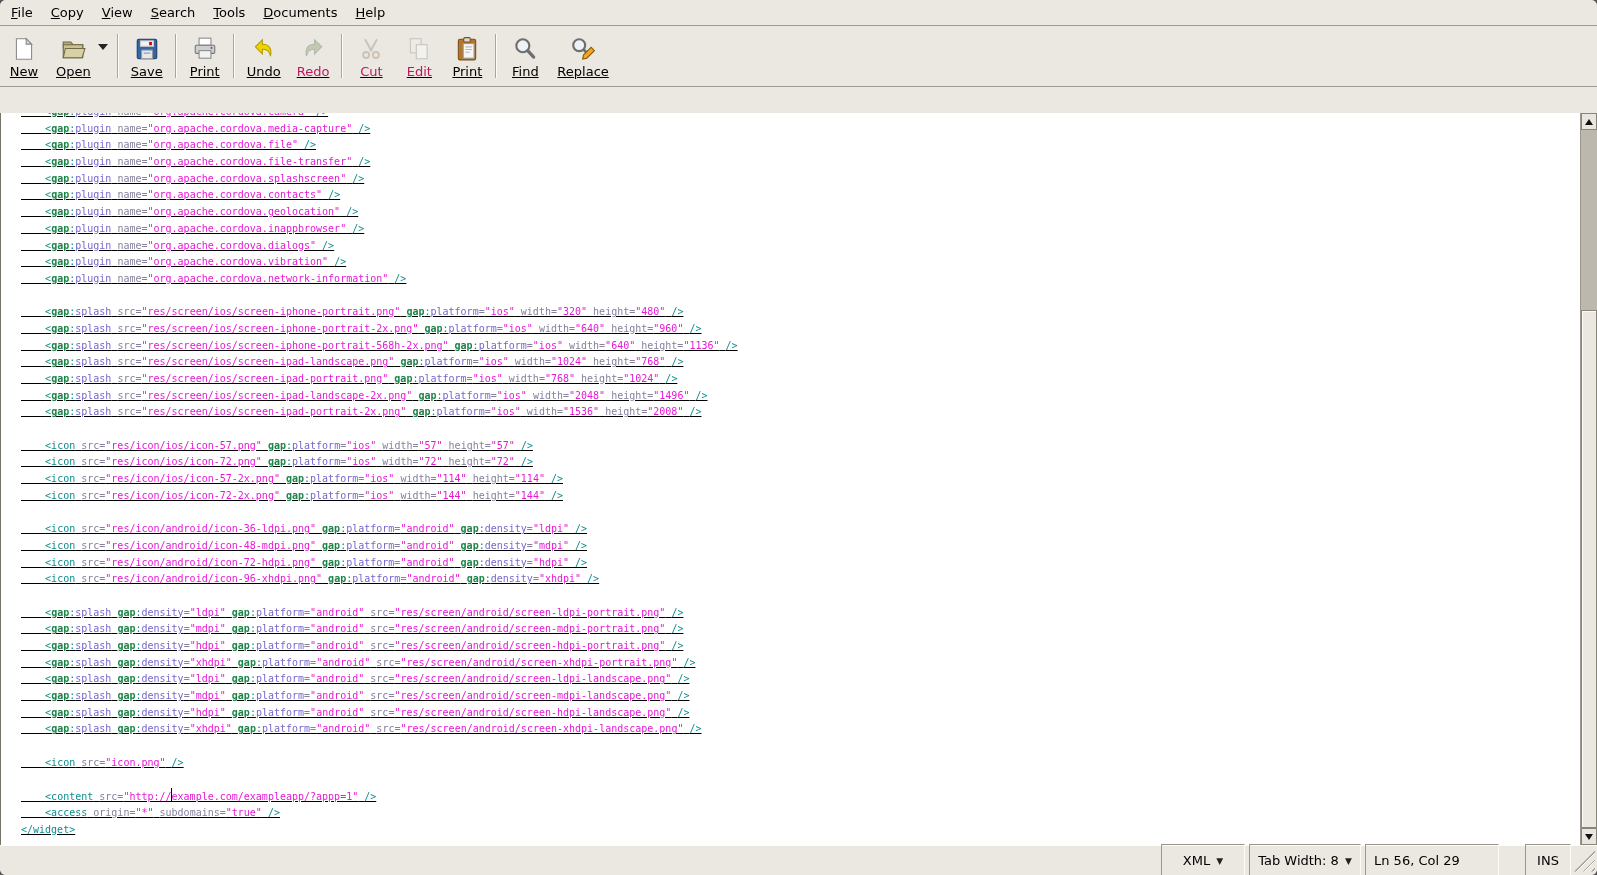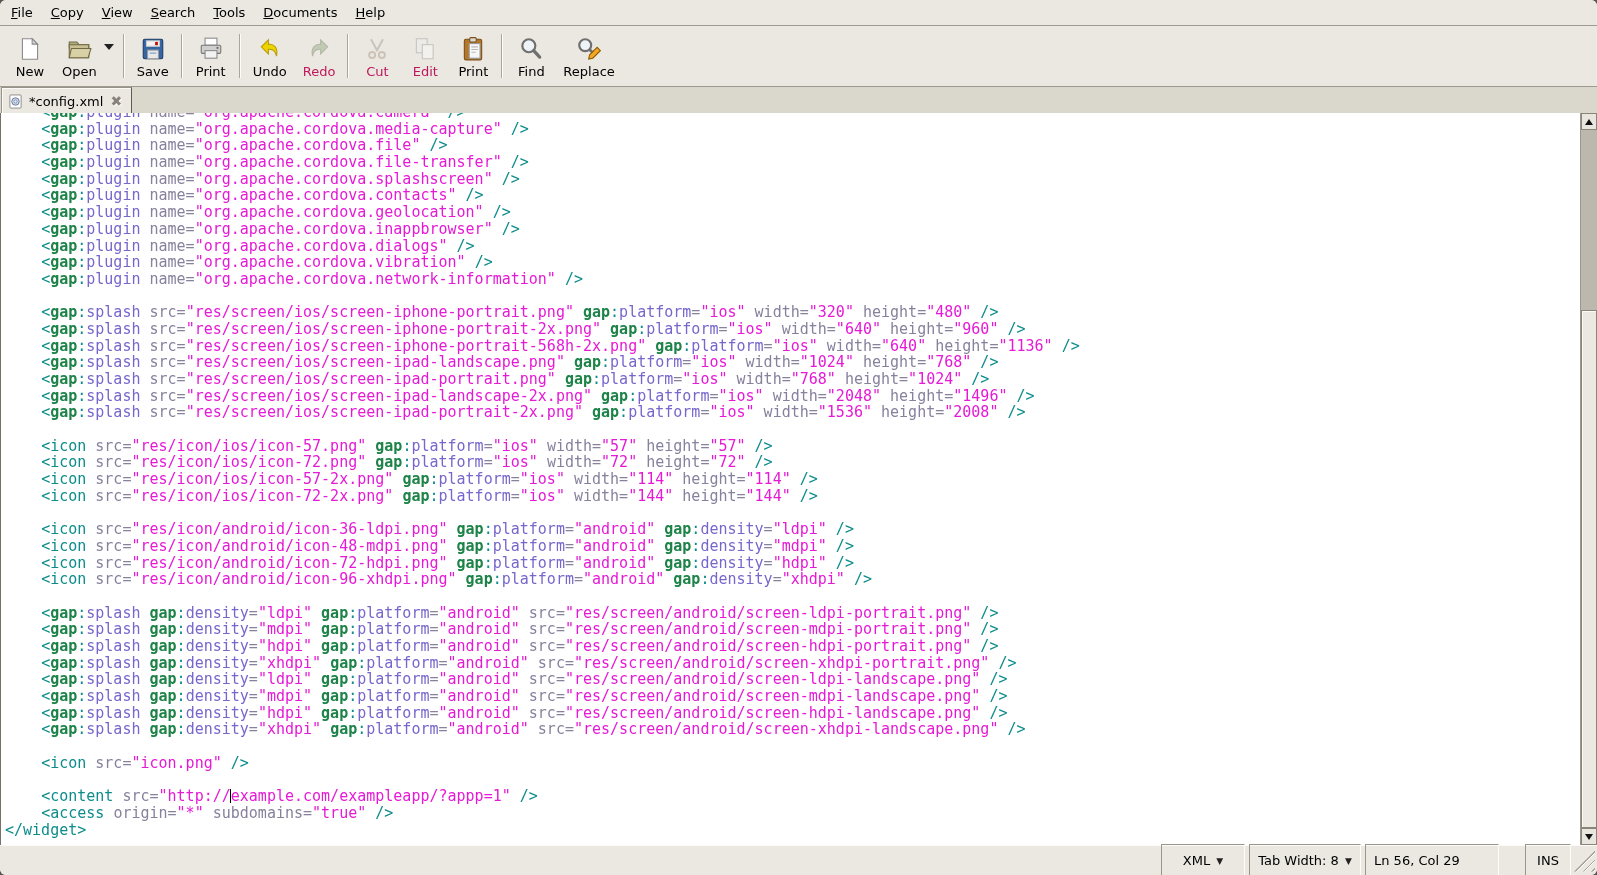--- a/index.html
+++ b/index.html
@@ -9,22 +9,22 @@
     font-family:"DejaVu Sans","Liberation Sans",sans-serif;
     font-size:13px;color:#000;overflow:hidden;border-radius:6px;
     -webkit-font-smoothing:antialiased;
   }
   
   .menubar{height:25px;display:flex;align-items:center;padding-left:2px;
     border-bottom:1px solid #9e9a8f;background:var(--chrome-bg,#ebe8e1);}
   .menu-item{padding:3px 9px;cursor:default;}
   .menu-item::first-letter{text-decoration:underline;}
   
-  .toolbar{height:60px;display:flex;align-items:center;padding:0 6px;
-    border-bottom:1px solid #9e9a8f;background:var(--chrome-bg,#ebe8e1);}
+  .toolbar{height:60px;display:flex;align-items:center;padding:0 0;
+    border-bottom:1px solid #9e9a8f;background:var(--chrome-bg,#ebe8e1);text-decoration:underline;}
   .tbtn{display:flex;flex-direction:column;align-items:center;justify-content:flex-start;
     gap:3px;padding:4px 8px 2px 8px;min-width:32px;}
   .tbtn .ticon{width:26px;height:26px;display:block;}
   .tbtn .tlabel{font-size:13px;line-height:14px;white-space:nowrap;}
   .tbtn.disabled .ticon{opacity:.4;filter:grayscale(.55);}
   .tbtn.disabled .tlabel{color:#be185d;}
   .tsep{width:1px;align-self:center;height:44px;background:#aaa69b;border-right:1px solid #fdfcf9;margin:0 4px;}
   .open-arrow{width:16px;display:flex;align-items:center;justify-content:center;margin-left:-4px;margin-right:2px;align-self:flex-start;margin-top:18px;}
   .open-arrow .tri{width:0;height:0;border-left:5px solid transparent;border-right:5px solid transparent;border-top:6px solid #222;}
   
@@ -32,21 +32,21 @@
   .tab{display:flex;align-items:center;gap:6px;padding:2px 8px 2px 6px;
     background:var(--chrome-bg,#ebe8e1);border:1px solid #97938a;border-bottom:none;
     border-right:1px solid #5f5c55;box-shadow:inset 1px 1px 0 #fbfaf7;margin-left:1px;}
   .tab-title{font-size:13px;white-space:nowrap;}
   .tab-close{font-size:14px;font-weight:bold;color:#87837a;text-shadow:1px 1px 0 #fbfaf7;line-height:12px;padding:0 1px;}
   
   .editor{position:absolute;left:0;right:0;top:113px;bottom:30px;background:#fff;
     border-left:1px solid #76726a;overflow:hidden;}
   .code{position:absolute;left:1px;top:0;right:17px;bottom:0;overflow:hidden;
     font-family:"DejaVu Sans Mono","Liberation Mono",monospace;
-    font-size:15px;line-height:16.7px;white-space:pre;margin-top:-9px;padding-left:3px;}
+    font-size:10px;line-height:16.7px;white-space:pre;margin-top:-9px;padding-left:19px;text-decoration:underline;}
   .code-line{height:16.7px;}
   .tk-t{color:var(--syntax-tag,#0d8c8c);}
   .tk-g{color:var(--syntax-namespace,#1d8348);font-weight:bold;}
   .tk-l{color:var(--syntax-local-name,#7766cc);}
   .tk-a{color:var(--syntax-attribute,#87819d);}
   .tk-m{color:var(--syntax-value,#e61ad6);}
   .tk-w{color:#000;}
   .caret{display:inline-block;width:1px;height:14px;background:#000;vertical-align:-2px;margin:0 -0.5px;}
   
   .vscroll{position:absolute;top:0;right:0;bottom:0;width:16px;background:#bcb8ad;border-left:1px solid #9b978c;}
@@ -198,33 +198,20 @@
         <svg viewBox="0 0 24 24" width="26" height="26">
             <circle cx="8.5" cy="8.5" r="5.5" fill="#eef3f8" stroke="#6f6f6f" stroke-width="2"></circle>
             <line x1="12.5" y1="12.5" x2="15.5" y2="15.5" stroke="#6f6f6f" stroke-width="2.5"></line>
             <path d="M12.5 17.5l7-7 3 3-7 7-3.8.8z" fill="#f5a623" stroke="#8a5a00"></path>
           </svg>
       </span>
       <span class="tlabel">Replace</span>
     </div>
   </div>
 
-  <div class="tabbar">
-    <div class="tab">
-      <span style="display:flex;">
-        <svg viewBox="0 0 16 16" width="15" height="15">
-            <rect x="2" y="1" width="12" height="14" rx="1" fill="#fff" stroke="#8a8a8a"></rect>
-            <circle cx="8" cy="8" r="4" fill="#c7d3e6" stroke="#6a7a9a"></circle>
-            <circle cx="8" cy="8" r="1.6" fill="#eef2f8" stroke="#8496b4"></circle>
-          </svg>
-      </span>
-      <span class="tab-title">*config.xml</span>
-      <span class="tab-close">✖</span>
-    </div>
-  </div>
 
   <div class="editor">
     <div class="code"><div class="code-line"><span class="tk-w">    </span><span class="tk-t">&lt;</span><span class="tk-g">gap</span><span class="tk-t">:</span><span class="tk-l">plugin</span><span class="tk-w"> </span><span class="tk-a">name=</span><span class="tk-m">"org.apache.cordova.camera"</span><span class="tk-w"> </span><span class="tk-t">/&gt;</span></div><div class="code-line"><span class="tk-w">    </span><span class="tk-t">&lt;</span><span class="tk-g">gap</span><span class="tk-t">:</span><span class="tk-l">plugin</span><span class="tk-w"> </span><span class="tk-a">name=</span><span class="tk-m">"org.apache.cordova.media-capture"</span><span class="tk-w"> </span><span class="tk-t">/&gt;</span></div><div class="code-line"><span class="tk-w">    </span><span class="tk-t">&lt;</span><span class="tk-g">gap</span><span class="tk-t">:</span><span class="tk-l">plugin</span><span class="tk-w"> </span><span class="tk-a">name=</span><span class="tk-m">"org.apache.cordova.file"</span><span class="tk-w"> </span><span class="tk-t">/&gt;</span></div><div class="code-line"><span class="tk-w">    </span><span class="tk-t">&lt;</span><span class="tk-g">gap</span><span class="tk-t">:</span><span class="tk-l">plugin</span><span class="tk-w"> </span><span class="tk-a">name=</span><span class="tk-m">"org.apache.cordova.file-transfer"</span><span class="tk-w"> </span><span class="tk-t">/&gt;</span></div><div class="code-line"><span class="tk-w">    </span><span class="tk-t">&lt;</span><span class="tk-g">gap</span><span class="tk-t">:</span><span class="tk-l">plugin</span><span class="tk-w"> </span><span class="tk-a">name=</span><span class="tk-m">"org.apache.cordova.splashscreen"</span><span class="tk-w"> </span><span class="tk-t">/&gt;</span></div><div class="code-line"><span class="tk-w">    </span><span class="tk-t">&lt;</span><span class="tk-g">gap</span><span class="tk-t">:</span><span class="tk-l">plugin</span><span class="tk-w"> </span><span class="tk-a">name=</span><span class="tk-m">"org.apache.cordova.contacts"</span><span class="tk-w"> </span><span class="tk-t">/&gt;</span></div><div class="code-line"><span class="tk-w">    </span><span class="tk-t">&lt;</span><span class="tk-g">gap</span><span class="tk-t">:</span><span class="tk-l">plugin</span><span class="tk-w"> </span><span class="tk-a">name=</span><span class="tk-m">"org.apache.cordova.geolocation"</span><span class="tk-w"> </span><span class="tk-t">/&gt;</span></div><div class="code-line"><span class="tk-w">    </span><span class="tk-t">&lt;</span><span class="tk-g">gap</span><span class="tk-t">:</span><span class="tk-l">plugin</span><span class="tk-w"> </span><span class="tk-a">name=</span><span class="tk-m">"org.apache.cordova.inappbrowser"</span><span class="tk-w"> </span><span class="tk-t">/&gt;</span></div><div class="code-line"><span class="tk-w">    </span><span class="tk-t">&lt;</span><span class="tk-g">gap</span><span class="tk-t">:</span><span class="tk-l">plugin</span><span class="tk-w"> </span><span class="tk-a">name=</span><span class="tk-m">"org.apache.cordova.dialogs"</span><span class="tk-w"> </span><span class="tk-t">/&gt;</span></div><div class="code-line"><span class="tk-w">    </span><span class="tk-t">&lt;</span><span class="tk-g">gap</span><span class="tk-t">:</span><span class="tk-l">plugin</span><span class="tk-w"> </span><span class="tk-a">name=</span><span class="tk-m">"org.apache.cordova.vibration"</span><span class="tk-w"> </span><span class="tk-t">/&gt;</span></div><div class="code-line"><span class="tk-w">    </span><span class="tk-t">&lt;</span><span class="tk-g">gap</span><span class="tk-t">:</span><span class="tk-l">plugin</span><span class="tk-w"> </span><span class="tk-a">name=</span><span class="tk-m">"org.apache.cordova.network-information"</span><span class="tk-w"> </span><span class="tk-t">/&gt;</span></div><div class="code-line"></div><div class="code-line"><span class="tk-w">    </span><span class="tk-t">&lt;</span><span class="tk-g">gap</span><span class="tk-t">:</span><span class="tk-l">splash</span><span class="tk-w"> </span><span class="tk-a">src=</span><span class="tk-m">"res/screen/ios/screen-iphone-portrait.png"</span><span class="tk-w"> </span><span class="tk-g">gap</span><span class="tk-t">:</span><span class="tk-l">platform</span><span class="tk-a">=</span><span class="tk-m">"ios"</span><span class="tk-w"> </span><span class="tk-a">width=</span><span class="tk-m">"320"</span><span class="tk-w"> </span><span class="tk-a">height=</span><span class="tk-m">"480"</span><span class="tk-w"> </span><span class="tk-t">/&gt;</span></div><div class="code-line"><span class="tk-w">    </span><span class="tk-t">&lt;</span><span class="tk-g">gap</span><span class="tk-t">:</span><span class="tk-l">splash</span><span class="tk-w"> </span><span class="tk-a">src=</span><span class="tk-m">"res/screen/ios/screen-iphone-portrait-2x.png"</span><span class="tk-w"> </span><span class="tk-g">gap</span><span class="tk-t">:</span><span class="tk-l">platform</span><span class="tk-a">=</span><span class="tk-m">"ios"</span><span class="tk-w"> </span><span class="tk-a">width=</span><span class="tk-m">"640"</span><span class="tk-w"> </span><span class="tk-a">height=</span><span class="tk-m">"960"</span><span class="tk-w"> </span><span class="tk-t">/&gt;</span></div><div class="code-line"><span class="tk-w">    </span><span class="tk-t">&lt;</span><span class="tk-g">gap</span><span class="tk-t">:</span><span class="tk-l">splash</span><span class="tk-w"> </span><span class="tk-a">src=</span><span class="tk-m">"res/screen/ios/screen-iphone-portrait-568h-2x.png"</span><span class="tk-w"> </span><span class="tk-g">gap</span><span class="tk-t">:</span><span class="tk-l">platform</span><span class="tk-a">=</span><span class="tk-m">"ios"</span><span class="tk-w"> </span><span class="tk-a">width=</span><span class="tk-m">"640"</span><span class="tk-w"> </span><span class="tk-a">height=</span><span class="tk-m">"1136"</span><span class="tk-w"> </span><span class="tk-t">/&gt;</span></div><div class="code-line"><span class="tk-w">    </span><span class="tk-t">&lt;</span><span class="tk-g">gap</span><span class="tk-t">:</span><span class="tk-l">splash</span><span class="tk-w"> </span><span class="tk-a">src=</span><span class="tk-m">"res/screen/ios/screen-ipad-landscape.png"</span><span class="tk-w"> </span><span class="tk-g">gap</span><span class="tk-t">:</span><span class="tk-l">platform</span><span class="tk-a">=</span><span class="tk-m">"ios"</span><span class="tk-w"> </span><span class="tk-a">width=</span><span class="tk-m">"1024"</span><span class="tk-w"> </span><span class="tk-a">height=</span><span class="tk-m">"768"</span><span class="tk-w"> </span><span class="tk-t">/&gt;</span></div><div class="code-line"><span class="tk-w">    </span><span class="tk-t">&lt;</span><span class="tk-g">gap</span><span class="tk-t">:</span><span class="tk-l">splash</span><span class="tk-w"> </span><span class="tk-a">src=</span><span class="tk-m">"res/screen/ios/screen-ipad-portrait.png"</span><span class="tk-w"> </span><span class="tk-g">gap</span><span class="tk-t">:</span><span class="tk-l">platform</span><span class="tk-a">=</span><span class="tk-m">"ios"</span><span class="tk-w"> </span><span class="tk-a">width=</span><span class="tk-m">"768"</span><span class="tk-w"> </span><span class="tk-a">height=</span><span class="tk-m">"1024"</span><span class="tk-w"> </span><span class="tk-t">/&gt;</span></div><div class="code-line"><span class="tk-w">    </span><span class="tk-t">&lt;</span><span class="tk-g">gap</span><span class="tk-t">:</span><span class="tk-l">splash</span><span class="tk-w"> </span><span class="tk-a">src=</span><span class="tk-m">"res/screen/ios/screen-ipad-landscape-2x.png"</span><span class="tk-w"> </span><span class="tk-g">gap</span><span class="tk-t">:</span><span class="tk-l">platform</span><span class="tk-a">=</span><span class="tk-m">"ios"</span><span class="tk-w"> </span><span class="tk-a">width=</span><span class="tk-m">"2048"</span><span class="tk-w"> </span><span class="tk-a">height=</span><span class="tk-m">"1496"</span><span class="tk-w"> </span><span class="tk-t">/&gt;</span></div><div class="code-line"><span class="tk-w">    </span><span class="tk-t">&lt;</span><span class="tk-g">gap</span><span class="tk-t">:</span><span class="tk-l">splash</span><span class="tk-w"> </span><span class="tk-a">src=</span><span class="tk-m">"res/screen/ios/screen-ipad-portrait-2x.png"</span><span class="tk-w"> </span><span class="tk-g">gap</span><span class="tk-t">:</span><span class="tk-l">platform</span><span class="tk-a">=</span><span class="tk-m">"ios"</span><span class="tk-w"> </span><span class="tk-a">width=</span><span class="tk-m">"1536"</span><span class="tk-w"> </span><span class="tk-a">height=</span><span class="tk-m">"2008"</span><span class="tk-w"> </span><span class="tk-t">/&gt;</span></div><div class="code-line"></div><div class="code-line"><span class="tk-w">    </span><span class="tk-t">&lt;icon</span><span class="tk-w"> </span><span class="tk-a">src=</span><span class="tk-m">"res/icon/ios/icon-57.png"</span><span class="tk-w"> </span><span class="tk-g">gap</span><span class="tk-t">:</span><span class="tk-l">platform</span><span class="tk-a">=</span><span class="tk-m">"ios"</span><span class="tk-w"> </span><span class="tk-a">width=</span><span class="tk-m">"57"</span><span class="tk-w"> </span><span class="tk-a">height=</span><span class="tk-m">"57"</span><span class="tk-w"> </span><span class="tk-t">/&gt;</span></div><div class="code-line"><span class="tk-w">    </span><span class="tk-t">&lt;icon</span><span class="tk-w"> </span><span class="tk-a">src=</span><span class="tk-m">"res/icon/ios/icon-72.png"</span><span class="tk-w"> </span><span class="tk-g">gap</span><span class="tk-t">:</span><span class="tk-l">platform</span><span class="tk-a">=</span><span class="tk-m">"ios"</span><span class="tk-w"> </span><span class="tk-a">width=</span><span class="tk-m">"72"</span><span class="tk-w"> </span><span class="tk-a">height=</span><span class="tk-m">"72"</span><span class="tk-w"> </span><span class="tk-t">/&gt;</span></div><div class="code-line"><span class="tk-w">    </span><span class="tk-t">&lt;icon</span><span class="tk-w"> </span><span class="tk-a">src=</span><span class="tk-m">"res/icon/ios/icon-57-2x.png"</span><span class="tk-w"> </span><span class="tk-g">gap</span><span class="tk-t">:</span><span class="tk-l">platform</span><span class="tk-a">=</span><span class="tk-m">"ios"</span><span class="tk-w"> </span><span class="tk-a">width=</span><span class="tk-m">"114"</span><span class="tk-w"> </span><span class="tk-a">height=</span><span class="tk-m">"114"</span><span class="tk-w"> </span><span class="tk-t">/&gt;</span></div><div class="code-line"><span class="tk-w">    </span><span class="tk-t">&lt;icon</span><span class="tk-w"> </span><span class="tk-a">src=</span><span class="tk-m">"res/icon/ios/icon-72-2x.png"</span><span class="tk-w"> </span><span class="tk-g">gap</span><span class="tk-t">:</span><span class="tk-l">platform</span><span class="tk-a">=</span><span class="tk-m">"ios"</span><span class="tk-w"> </span><span class="tk-a">width=</span><span class="tk-m">"144"</span><span class="tk-w"> </span><span class="tk-a">height=</span><span class="tk-m">"144"</span><span class="tk-w"> </span><span class="tk-t">/&gt;</span></div><div class="code-line"></div><div class="code-line"><span class="tk-w">    </span><span class="tk-t">&lt;icon</span><span class="tk-w"> </span><span class="tk-a">src=</span><span class="tk-m">"res/icon/android/icon-36-ldpi.png"</span><span class="tk-w"> </span><span class="tk-g">gap</span><span class="tk-t">:</span><span class="tk-l">platform</span><span class="tk-a">=</span><span class="tk-m">"android"</span><span class="tk-w"> </span><span class="tk-g">gap</span><span class="tk-t">:</span><span class="tk-l">density</span><span class="tk-a">=</span><span class="tk-m">"ldpi"</span><span class="tk-w"> </span><span class="tk-t">/&gt;</span></div><div class="code-line"><span class="tk-w">    </span><span class="tk-t">&lt;icon</span><span class="tk-w"> </span><span class="tk-a">src=</span><span class="tk-m">"res/icon/android/icon-48-mdpi.png"</span><span class="tk-w"> </span><span class="tk-g">gap</span><span class="tk-t">:</span><span class="tk-l">platform</span><span class="tk-a">=</span><span class="tk-m">"android"</span><span class="tk-w"> </span><span class="tk-g">gap</span><span class="tk-t">:</span><span class="tk-l">density</span><span class="tk-a">=</span><span class="tk-m">"mdpi"</span><span class="tk-w"> </span><span class="tk-t">/&gt;</span></div><div class="code-line"><span class="tk-w">    </span><span class="tk-t">&lt;icon</span><span class="tk-w"> </span><span class="tk-a">src=</span><span class="tk-m">"res/icon/android/icon-72-hdpi.png"</span><span class="tk-w"> </span><span class="tk-g">gap</span><span class="tk-t">:</span><span class="tk-l">platform</span><span class="tk-a">=</span><span class="tk-m">"android"</span><span class="tk-w"> </span><span class="tk-g">gap</span><span class="tk-t">:</span><span class="tk-l">density</span><span class="tk-a">=</span><span class="tk-m">"hdpi"</span><span class="tk-w"> </span><span class="tk-t">/&gt;</span></div><div class="code-line"><span class="tk-w">    </span><span class="tk-t">&lt;icon</span><span class="tk-w"> </span><span class="tk-a">src=</span><span class="tk-m">"res/icon/android/icon-96-xhdpi.png"</span><span class="tk-w"> </span><span class="tk-g">gap</span><span class="tk-t">:</span><span class="tk-l">platform</span><span class="tk-a">=</span><span class="tk-m">"android"</span><span class="tk-w"> </span><span class="tk-g">gap</span><span class="tk-t">:</span><span class="tk-l">density</span><span class="tk-a">=</span><span class="tk-m">"xhdpi"</span><span class="tk-w"> </span><span class="tk-t">/&gt;</span></div><div class="code-line"></div><div class="code-line"><span class="tk-w">    </span><span class="tk-t">&lt;</span><span class="tk-g">gap</span><span class="tk-t">:</span><span class="tk-l">splash</span><span class="tk-w"> </span><span class="tk-g">gap</span><span class="tk-t">:</span><span class="tk-l">density</span><span class="tk-a">=</span><span class="tk-m">"ldpi"</span><span class="tk-w"> </span><span class="tk-g">gap</span><span class="tk-t">:</span><span class="tk-l">platform</span><span class="tk-a">=</span><span class="tk-m">"android"</span><span class="tk-w"> </span><span class="tk-a">src=</span><span class="tk-m">"res/screen/android/screen-ldpi-portrait.png"</span><span class="tk-w"> </span><span class="tk-t">/&gt;</span></div><div class="code-line"><span class="tk-w">    </span><span class="tk-t">&lt;</span><span class="tk-g">gap</span><span class="tk-t">:</span><span class="tk-l">splash</span><span class="tk-w"> </span><span class="tk-g">gap</span><span class="tk-t">:</span><span class="tk-l">density</span><span class="tk-a">=</span><span class="tk-m">"mdpi"</span><span class="tk-w"> </span><span class="tk-g">gap</span><span class="tk-t">:</span><span class="tk-l">platform</span><span class="tk-a">=</span><span class="tk-m">"android"</span><span class="tk-w"> </span><span class="tk-a">src=</span><span class="tk-m">"res/screen/android/screen-mdpi-portrait.png"</span><span class="tk-w"> </span><span class="tk-t">/&gt;</span></div><div class="code-line"><span class="tk-w">    </span><span class="tk-t">&lt;</span><span class="tk-g">gap</span><span class="tk-t">:</span><span class="tk-l">splash</span><span class="tk-w"> </span><span class="tk-g">gap</span><span class="tk-t">:</span><span class="tk-l">density</span><span class="tk-a">=</span><span class="tk-m">"hdpi"</span><span class="tk-w"> </span><span class="tk-g">gap</span><span class="tk-t">:</span><span class="tk-l">platform</span><span class="tk-a">=</span><span class="tk-m">"android"</span><span class="tk-w"> </span><span class="tk-a">src=</span><span class="tk-m">"res/screen/android/screen-hdpi-portrait.png"</span><span class="tk-w"> </span><span class="tk-t">/&gt;</span></div><div class="code-line"><span class="tk-w">    </span><span class="tk-t">&lt;</span><span class="tk-g">gap</span><span class="tk-t">:</span><span class="tk-l">splash</span><span class="tk-w"> </span><span class="tk-g">gap</span><span class="tk-t">:</span><span class="tk-l">density</span><span class="tk-a">=</span><span class="tk-m">"xhdpi"</span><span class="tk-w"> </span><span class="tk-g">gap</span><span class="tk-t">:</span><span class="tk-l">platform</span><span class="tk-a">=</span><span class="tk-m">"android"</span><span class="tk-w"> </span><span class="tk-a">src=</span><span class="tk-m">"res/screen/android/screen-xhdpi-portrait.png"</span><span class="tk-w"> </span><span class="tk-t">/&gt;</span></div><div class="code-line"><span class="tk-w">    </span><span class="tk-t">&lt;</span><span class="tk-g">gap</span><span class="tk-t">:</span><span class="tk-l">splash</span><span class="tk-w"> </span><span class="tk-g">gap</span><span class="tk-t">:</span><span class="tk-l">density</span><span class="tk-a">=</span><span class="tk-m">"ldpi"</span><span class="tk-w"> </span><span class="tk-g">gap</span><span class="tk-t">:</span><span class="tk-l">platform</span><span class="tk-a">=</span><span class="tk-m">"android"</span><span class="tk-w"> </span><span class="tk-a">src=</span><span class="tk-m">"res/screen/android/screen-ldpi-landscape.png"</span><span class="tk-w"> </span><span class="tk-t">/&gt;</span></div><div class="code-line"><span class="tk-w">    </span><span class="tk-t">&lt;</span><span class="tk-g">gap</span><span class="tk-t">:</span><span class="tk-l">splash</span><span class="tk-w"> </span><span class="tk-g">gap</span><span class="tk-t">:</span><span class="tk-l">density</span><span class="tk-a">=</span><span class="tk-m">"mdpi"</span><span class="tk-w"> </span><span class="tk-g">gap</span><span class="tk-t">:</span><span class="tk-l">platform</span><span class="tk-a">=</span><span class="tk-m">"android"</span><span class="tk-w"> </span><span class="tk-a">src=</span><span class="tk-m">"res/screen/android/screen-mdpi-landscape.png"</span><span class="tk-w"> </span><span class="tk-t">/&gt;</span></div><div class="code-line"><span class="tk-w">    </span><span class="tk-t">&lt;</span><span class="tk-g">gap</span><span class="tk-t">:</span><span class="tk-l">splash</span><span class="tk-w"> </span><span class="tk-g">gap</span><span class="tk-t">:</span><span class="tk-l">density</span><span class="tk-a">=</span><span class="tk-m">"hdpi"</span><span class="tk-w"> </span><span class="tk-g">gap</span><span class="tk-t">:</span><span class="tk-l">platform</span><span class="tk-a">=</span><span class="tk-m">"android"</span><span class="tk-w"> </span><span class="tk-a">src=</span><span class="tk-m">"res/screen/android/screen-hdpi-landscape.png"</span><span class="tk-w"> </span><span class="tk-t">/&gt;</span></div><div class="code-line"><span class="tk-w">    </span><span class="tk-t">&lt;</span><span class="tk-g">gap</span><span class="tk-t">:</span><span class="tk-l">splash</span><span class="tk-w"> </span><span class="tk-g">gap</span><span class="tk-t">:</span><span class="tk-l">density</span><span class="tk-a">=</span><span class="tk-m">"xhdpi"</span><span class="tk-w"> </span><span class="tk-g">gap</span><span class="tk-t">:</span><span class="tk-l">platform</span><span class="tk-a">=</span><span class="tk-m">"android"</span><span class="tk-w"> </span><span class="tk-a">src=</span><span class="tk-m">"res/screen/android/screen-xhdpi-landscape.png"</span><span class="tk-w"> </span><span class="tk-t">/&gt;</span></div><div class="code-line"></div><div class="code-line"><span class="tk-w">    </span><span class="tk-t">&lt;icon</span><span class="tk-w"> </span><span class="tk-a">src=</span><span class="tk-m">"icon.png"</span><span class="tk-w"> </span><span class="tk-t">/&gt;</span></div><div class="code-line"></div><div class="code-line"><span class="tk-w">    </span><span class="tk-t">&lt;content</span><span class="tk-w"> </span><span class="tk-a">src=</span><span class="tk-m">"http://</span><span class="caret"></span><span class="tk-m">example.com/exampleapp/?appp=1"</span><span class="tk-w"> </span><span class="tk-t">/&gt;</span></div><div class="code-line"><span class="tk-w">    </span><span class="tk-t">&lt;access</span><span class="tk-w"> </span><span class="tk-a">origin=</span><span class="tk-m">"*"</span><span class="tk-w"> </span><span class="tk-a">subdomains=</span><span class="tk-m">"true"</span><span class="tk-w"> </span><span class="tk-t">/&gt;</span></div><div class="code-line"><span class="tk-t">&lt;/widget&gt;</span></div></div>
     <div class="vscroll">
       <div class="sb-btn sb-up">
           <span class="up"></span>
         </div>
       <div class="sb-thumb"></div>
       <div class="sb-btn sb-down">
           <span class="down"></span>

